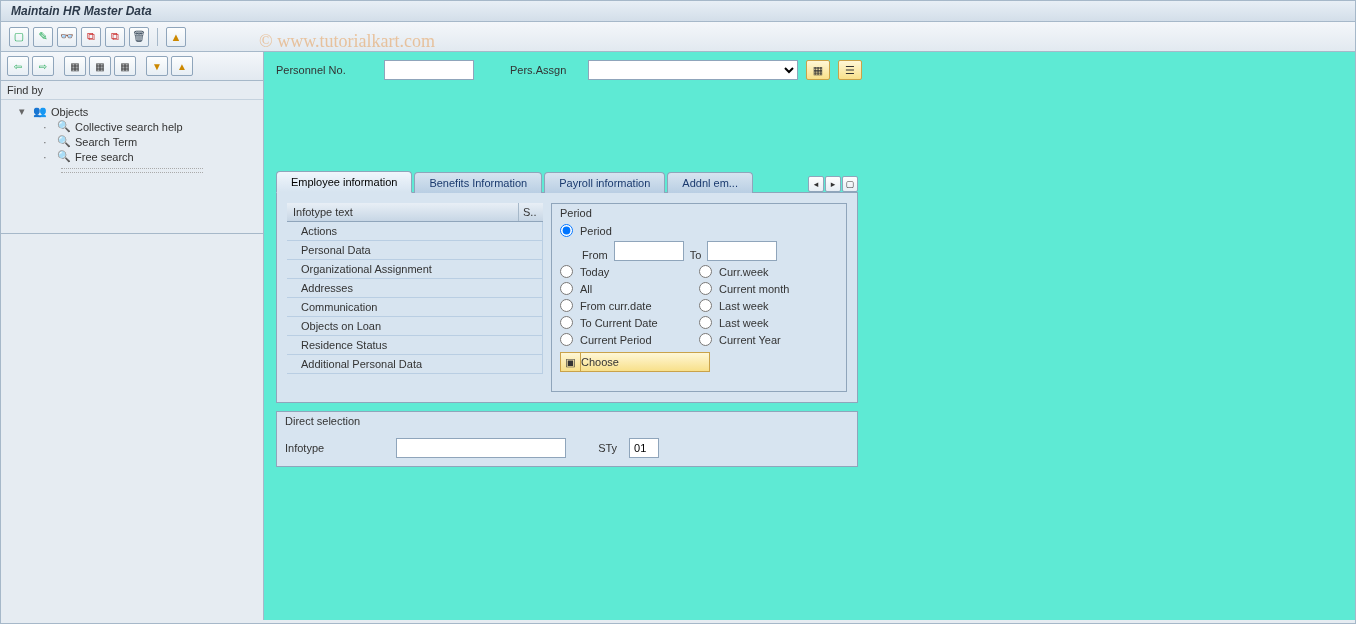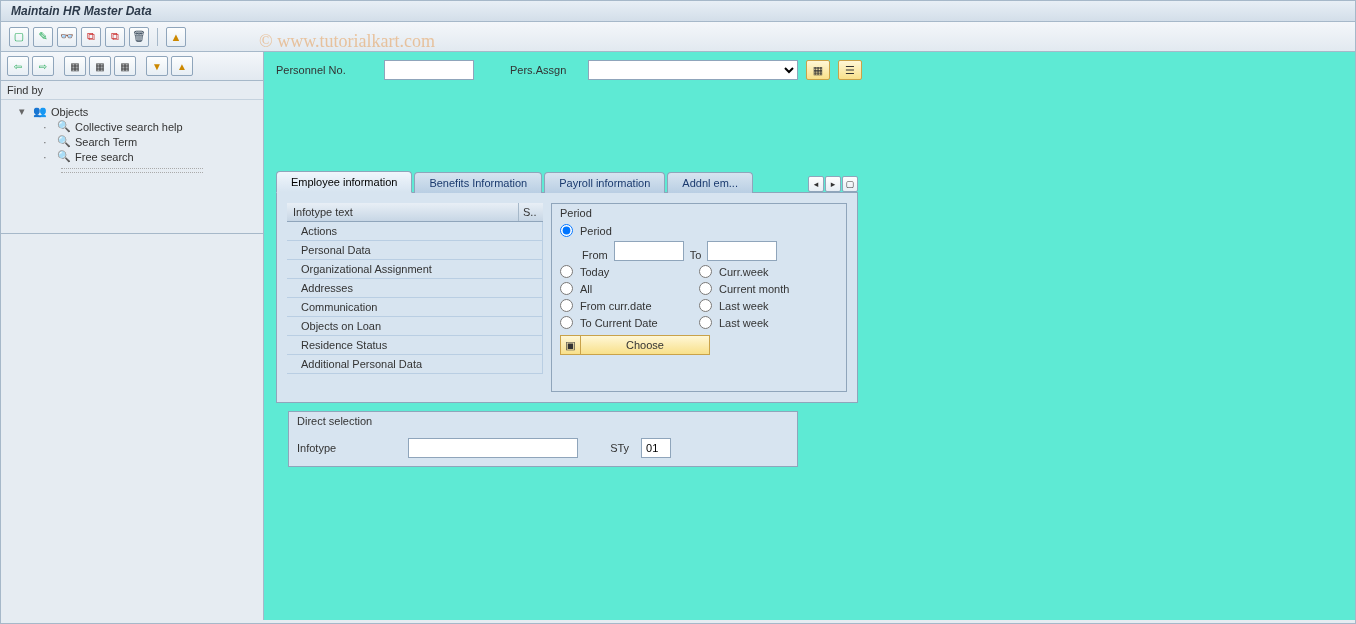--- a/index.html
+++ b/index.html
@@ -42,22 +42,22 @@
   .info-list { height:170px; overflow-y:scroll; background:#d7e4f0; }
   .info-row { display:flex; border-bottom:1px solid #b9cee3;align-items:flex-end; }
   .info-row .c1 { flex:1; padding:3px 6px; border-right:1px solid #b9cee3; }
   .info-row .ch { width:8px; background:linear-gradient(#e8eff6,#c7d6e5); border-right:1px solid #a6b8c9; }
   .period { flex:1; }
   .radio-row { display:flex; padding:2px 8px; }
   .radio-col { flex:1; display:flex; align-items:center; gap:4px; }
   .date-row { display:flex; padding:2px 8px; align-items:flex-end; gap:6px; }
   .choose-btn { margin:4px 8px; width:150px; height:20px; border:1px solid #c9a24a; background:linear-gradient(#fff7d6,#f8e08a); display:flex; align-items:center; cursor:pointer; }
   .choose-btn .i { width:20px; height:100%; border-right:1px solid #c9a24a; display:flex; align-items:center; justify-content:center; }
-  .choose-btn .t { flex:1; text-align:center; }
-  .direct-sel { width:510px; margin-top:8px; border:1px solid #8fa5bb; background:#d7e4f0;margin-left:12px; }
+  .choose-btn .t { flex:1; text-align:left; }
+  .direct-sel { width:582px; margin-top:8px; border:1px solid #8fa5bb; background:#d7e4f0; }
   .direct-body { padding:8px; display:flex; align-items:center; gap:12px; }
   .watermark { position:absolute; top:30px; left:258px; font-size:18px; color:rgba(230,140,50,0.45); font-family:Georgia,serif; pointer-events:none; }
   input[type=radio]{margin:0 3px 0 0;}
   ::-webkit-scrollbar{width:16px;background:#e6ecf2;}
   ::-webkit-scrollbar-thumb{background:linear-gradient(#d7e4f0,#b9cee3);border:1px solid #8fa5bb;}
   ::-webkit-scrollbar-button{background:linear-gradient(#e8eff6,#c7d6e5);border:1px solid #8fa5bb;height:16px;}
 </style>
 </head>
 <body>
 
@@ -228,20 +228,30 @@
           <div class="radio-row">
             <div class="radio-col">
                 <input type="radio" name="p" style="">
                 <span>To Current Date</span>
               </div>
             <div class="radio-col">
                 <input type="radio" name="p" style="">
                 <span>Last week</span>
               </div>
           </div>
+          <div class="radio-row">
+            <div class="radio-col">
+                <input type="radio" name="p" style="">
+                <span>Current Period</span>
+              </div>
+            <div class="radio-col">
+                <input type="radio" name="p" style="">
+                <span>Current Year</span>
+              </div>
+          </div>
           <div class="choose-btn">
             <div class="i">▣</div>
             <div class="t">Choose</div>
           </div>
         </div>
       </div>
 
       <div class="direct-sel">
         <div class="group-title">Direct selection</div>
         <div class="direct-body">

